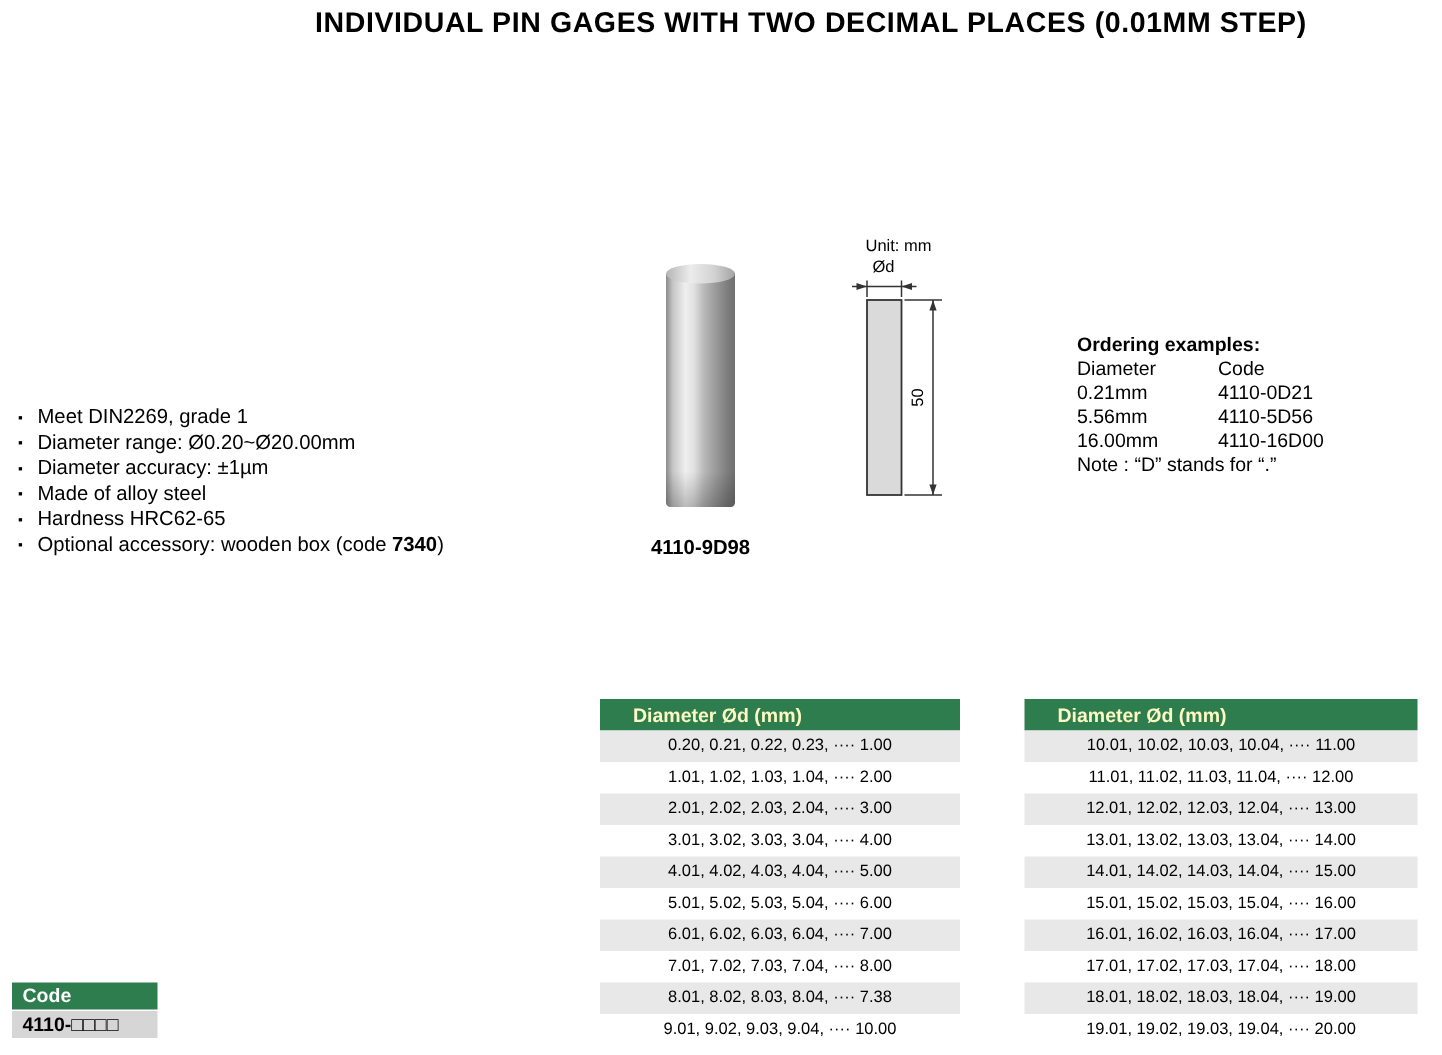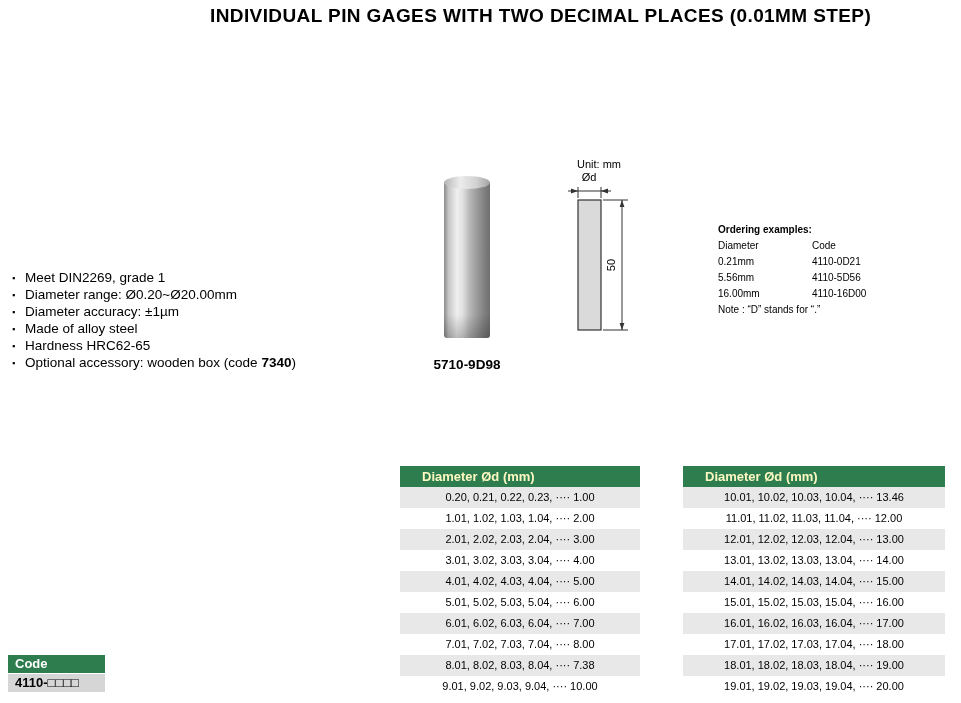--- a/index.html
+++ b/index.html
@@ -32,21 +32,21 @@
   .pin-label { position:absolute; left:419px; top:357px; width:96px; text-align:center;
                font-size:13.5px; font-weight:bold; }
   
   .unit { position:absolute; left:577px; top:158px; font-size:11px; }
   .dim  { position:absolute; left:566px; top:170px; }
   .dim line { stroke:#333; stroke-width:1; }
   .dim .part { fill:#dadada; stroke:#333; stroke-width:1.2; }
   .dim .dimtext { font-family:"Liberation Sans", sans-serif; font-size:11px; fill:#000; }
   .dim .arr { fill:#333; }
   
-  .ordering { position:absolute; left:718px; top:222px; font-size:10px; line-height:16px; }
+  .ordering { position:absolute; left:718px; top:222px; font-size:13px; line-height:16px; }
   .ord-title { font-weight:bold; }
   .ord-grid { display:grid; grid-template-columns:94px auto; }
   
   .codebox-head, .codebox-val {
     position:absolute; left:8px; width:97px; height:18px; line-height:18px;
     font-size:13px; font-weight:bold; padding-left:7px; box-sizing:border-box;
   }
   .codebox-head { top:655px; background:var(--green); color:#fff; }
   .codebox-val  { top:674px; background:#d6d6d6; color:#000; }
   
@@ -71,21 +71,21 @@
     <li><span class="blt">▪</span><span>Diameter accuracy: ±1µm</span></li>
     <li><span class="blt">▪</span><span>Made of alloy steel</span></li>
     <li><span class="blt">▪</span><span>Hardness HRC62-65</span></li>
     <li><span class="blt">▪</span><span><span>Optional accessory: wooden box (code </span><b>7340</b><span>)</span></span></li>
   </ul>
 
   <div class="pin">
     <div class="pin-top"></div>
     <div class="pin-body"></div>
   </div>
-  <div class="pin-label">5710-9D98</div>
+  <div class="pin-label">4110-9D98</div>
 
   <div class="unit">Unit: mm</div>
 
   <svg class="dim" width="100" height="180" viewBox="0 0 100 180">
 
     <text x="23" y="11" text-anchor="middle" class="dimtext">Ød</text>
     <line x1="12" y1="28" x2="12" y2="17"></line>
     <line x1="35" y1="28" x2="35" y2="17"></line>
     <line x1="2" y1="21" x2="45" y2="21"></line>
     <polygon class="arr" points="12,21 5,18.6 5,23.4"></polygon>
@@ -128,21 +128,21 @@
     <div class="trow alt">4.01, 4.02, 4.03, 4.04, ···· 5.00</div>
     <div class="trow">5.01, 5.02, 5.03, 5.04, ···· 6.00</div>
     <div class="trow alt">6.01, 6.02, 6.03, 6.04, ···· 7.00</div>
     <div class="trow">7.01, 7.02, 7.03, 7.04, ···· 8.00</div>
     <div class="trow alt">8.01, 8.02, 8.03, 8.04, ···· 7.38</div>
     <div class="trow">9.01, 9.02, 9.03, 9.04, ···· 10.00</div>
   </div>
 
   <div class="dtable t2">
     <div class="thead">Diameter Ød (mm)</div>
-    <div class="trow alt">10.01, 10.02, 10.03, 10.04, ···· 13.46</div>
+    <div class="trow alt">10.01, 10.02, 10.03, 10.04, ···· 11.00</div>
     <div class="trow">11.01, 11.02, 11.03, 11.04, ···· 12.00</div>
     <div class="trow alt">12.01, 12.02, 12.03, 12.04, ···· 13.00</div>
     <div class="trow">13.01, 13.02, 13.03, 13.04, ···· 14.00</div>
     <div class="trow alt">14.01, 14.02, 14.03, 14.04, ···· 15.00</div>
     <div class="trow">15.01, 15.02, 15.03, 15.04, ···· 16.00</div>
     <div class="trow alt">16.01, 16.02, 16.03, 16.04, ···· 17.00</div>
     <div class="trow">17.01, 17.02, 17.03, 17.04, ···· 18.00</div>
     <div class="trow alt">18.01, 18.02, 18.03, 18.04, ···· 19.00</div>
     <div class="trow">19.01, 19.02, 19.03, 19.04, ···· 20.00</div>
   </div>

